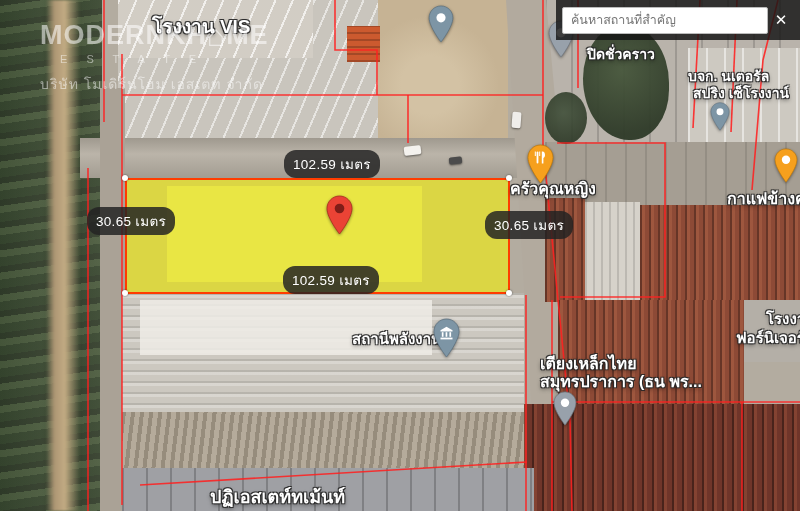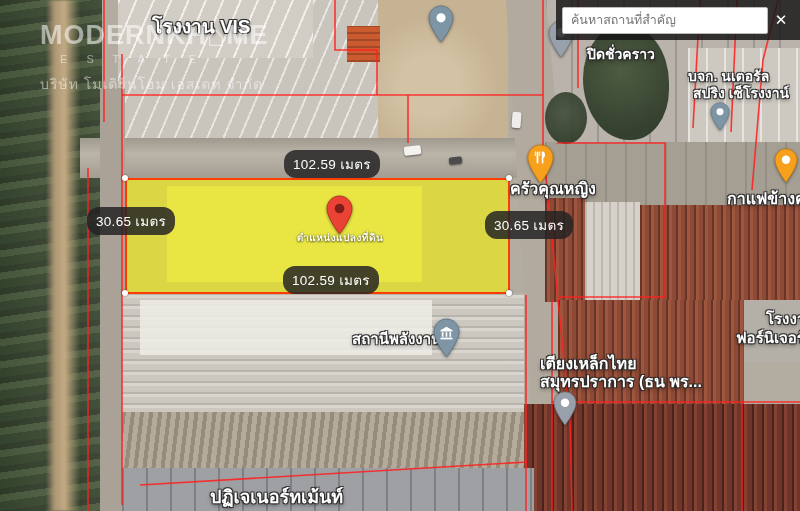--- a/index.html
+++ b/index.html
@@ -188,21 +188,20 @@
   <div class="pill" style="left:87px;top:207px;">30.65 เมตร</div>
   <div class="pill" style="left:485px;top:211px;">30.65 เมตร</div>
   <div class="pill" style="left:283px;top:266px;">102.59 เมตร</div>
 
   <div class="pin" style="left:326px;top:195px;">
     <svg width="27" height="40" viewBox="0 0 27 40">
       <path d="M13.5 1C6.6 1 1 6.6 1 13.5 1 23 13.5 39 13.5 39s12.5-16 12.5-25.5C26 6.6 20.4 1 13.5 1z" fill="#ea4335" stroke="#a82a1e" stroke-width=".8"></path>
       <circle cx="13.5" cy="13.5" r="4.8" fill="#7f1d18"></circle>
     </svg>
   </div>
-  <div class="caption">ตำแหน่งแปลงที่ดิน</div>
 
   <div class="lbl" style="left:152px;top:16px;font-size:19px;">โรงงาน VIS</div>
   <div class="pin" style="left:428px;top:5px;">
     <svg width="26" height="38" viewBox="0 0 27 40">
       <path d="M13.5 1C6.6 1 1 6.6 1 13.5 1 23 13.5 39 13.5 39s12.5-16 12.5-25.5C26 6.6 20.4 1 13.5 1z" fill="#7d95a5" stroke="#5d7180" stroke-width=".8"></path>
       <circle cx="13.5" cy="13.5" r="4.8" fill="#fff"></circle>
     </svg>
   </div>
 
   <div class="pin" style="left:548px;top:20px;">
@@ -262,21 +261,21 @@
   <div class="pin" style="left:553px;top:391px;">
     <svg width="24" height="35" viewBox="0 0 27 40">
       <path d="M13.5 1C6.6 1 1 6.6 1 13.5 1 23 13.5 39 13.5 39s12.5-16 12.5-25.5C26 6.6 20.4 1 13.5 1z" fill="#98a1ab" stroke="#6f7780" stroke-width=".8"></path>
       <circle cx="13.5" cy="13.5" r="4.8" fill="#fff"></circle>
     </svg>
   </div>
 
   <div class="lbl" style="left:766px;top:310px;font-size:15px;">โรงงา</div>
   <div class="lbl" style="left:736px;top:329px;font-size:15px;">ฟอร์นิเจอร์ บ</div>
 
-  <div class="lbl" style="left:210px;top:487px;font-size:18px;">ปฏิเจเนอร์ทเม้นท์</div>
+  <div class="lbl" style="left:210px;top:487px;font-size:18px;">ปฏิเอสเตท์ทเม้นท์</div>
 
   <div class="watermark">
     <div class="wm-brand" style="position:static;">
       <span>MODERNKH</span>
         <span style="font-size:30px;line-height:1;">⌂</span>
         <span>ME</span>
     </div>
     <div class="wm-estate" style="position:static;">E S T A T E</div>
     <div class="wm-company" style="position:static;">บริษัท โมเดิร์นโฮม เอสเตท จำกัด</div>
   </div>

